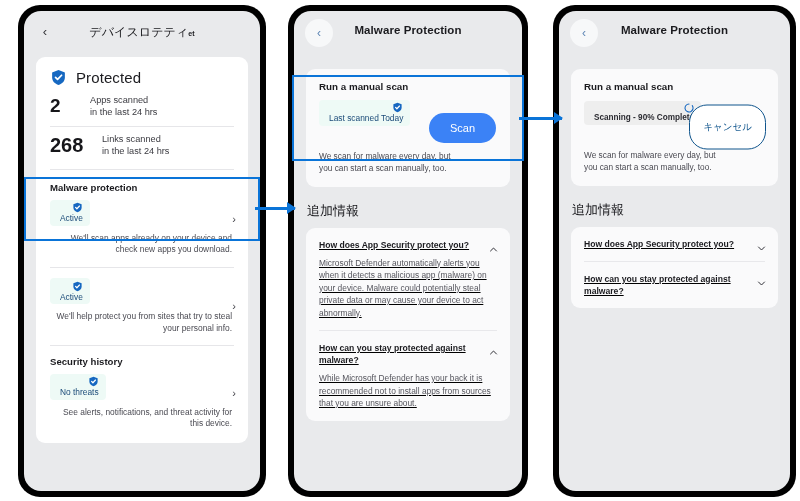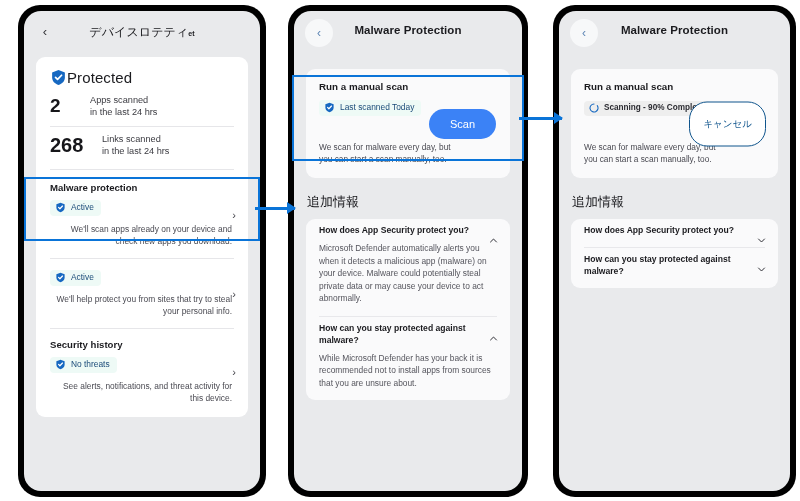--- a/index.html
+++ b/index.html
@@ -97,20 +97,21 @@
   .card.soft { background: #fafafb; }
 
   .status-row {
     display: flex;
     align-items: center;
     padding: 12px 14px 4px 14px;
   }
   .status-title {
     font-size: 15px;
     color: #1b1b1f;
+    margin-left: 9px;
     letter-spacing: .1px;
   }
   .metric {
     display: flex;
     align-items: center;
     padding: 4px 14px 6px 14px;
   }
   .metric .num {
     font-size: 19px;
     font-weight: 700;
@@ -152,27 +153,28 @@
     position: absolute;
     right: 12px;
     top: 50%;
     transform: translateY(-50%);
     color: #45454c;
     font-size: 11px;
   }
 
   .badge {
     display: inline-flex;
-    align-items: flex-start;
+    align-items: flex-end;
     background: #eefaf6;
     border-radius: 4px;
     padding: 2.5px 7px 2.5px 5px;
     font-size: 8.4px;
     color: #1b4e7c;
     font-weight: 400;
+    flex-direction: column;
   }
   .badge .lbl { margin-left: 5px; color: #1a4a78; }
 
   .shield {
     display: inline-block;
     width: 11px; height: 11px;
     flex: 0 0 auto;
   }
   .shield.big { width: 17px; height: 17px; }
 
@@ -229,21 +231,22 @@
 
   
   .addl-title {
     font-size: 13px;
     color: #16161a;
     margin: 15px 0 8px 13px;
     font-weight: 400;
   }
   .faq {
     position: relative;
-    padding: 5px 13px 11px 13px;
+    padding: 11px 13px 11px 13px;
+    text-decoration: underline;
   }
   .faq-q {
     font-size: 8.6px;
     font-weight: 700;
     color: #1b1b1f;
     padding-right: 20px;
     line-height: 12px;
   }
   .faq-a {
     font-size: 8.4px;

